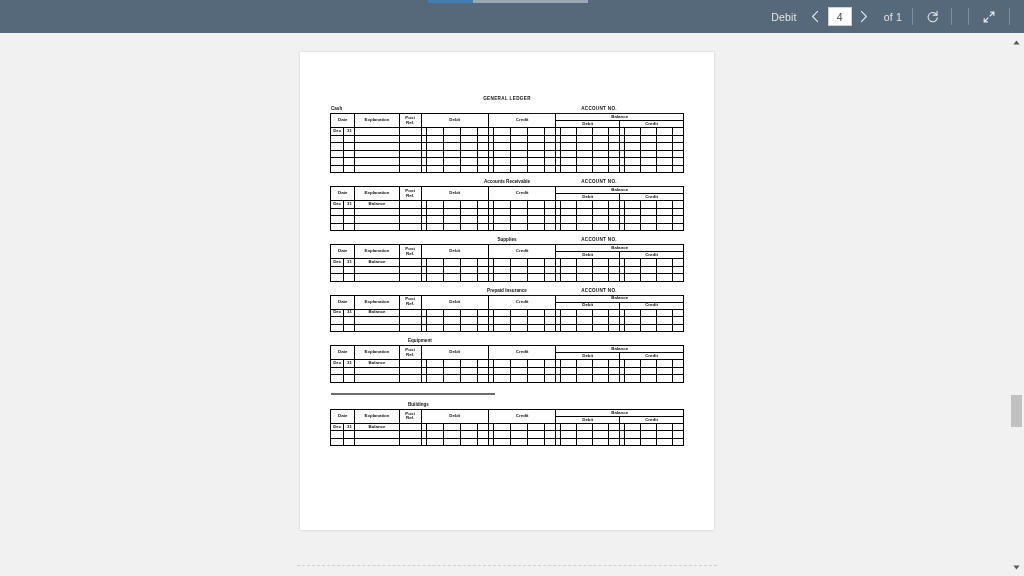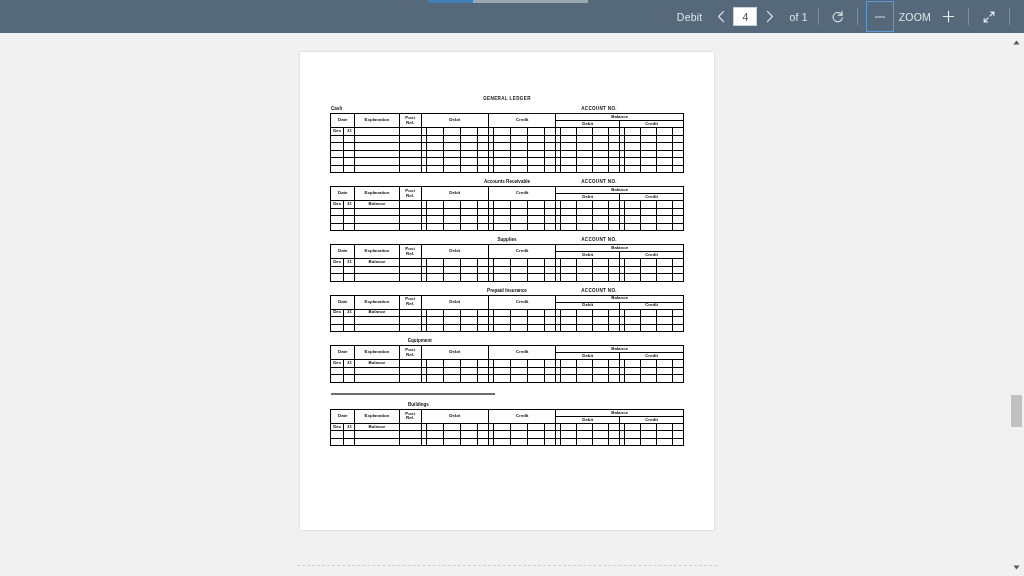--- a/index.html
+++ b/index.html
@@ -234,35 +234,20 @@
 
   <div class="tb-btn" style="width:22px;">
     <svg width="13" height="14" viewBox="0 0 14 15">
       <path d="M11.6 5.2 A5 5 0 1 0 12.2 8.4" fill="none" stroke="#e4eaee" stroke-width="1.15" stroke-linecap="round"></path>
       <path d="M11.9 1.3 L11.9 5.5 L7.8 5.5" fill="none" stroke="#e4eaee" stroke-width="1.15" stroke-linecap="round" stroke-linejoin="round"></path>
     </svg>
   </div>
 
   <div class="tb-sep"></div>
 
-  <div class="tb-group">
-    <div id="zoom-out-btn">
-      <svg width="12" height="12" viewBox="0 0 12 12">
-        <path d="M1.4 6 L10.6 6" stroke="#cfd8de" stroke-width="1.2" stroke-linecap="round"></path>
-      </svg>
-    </div>
-
-    <span class="tb-label" id="zoom-text">ZOOM</span>
-
-    <div class="tb-btn">
-      <svg width="13" height="13" viewBox="0 0 13 13">
-        <path d="M6.5 1.3 L6.5 11.7 M1.3 6.5 L11.7 6.5" stroke="#e4eaee" stroke-width="1.2" stroke-linecap="round"></path>
-      </svg>
-    </div>
-  </div>
 
   <div class="tb-sep"></div>
 
   <div class="tb-btn" style="width:24px;">
     <svg width="14" height="14" viewBox="0 0 14 14">
       <path d="M2 12 L6 8 M2.2 8.6 L2.2 11.9 L5.5 11.9" fill="none" stroke="#e4eaee" stroke-width="1.1" stroke-linecap="round" stroke-linejoin="round"></path>
       <path d="M12 2 L8 6 M11.9 5.4 L11.9 2.1 L8.6 2.1" fill="none" stroke="#e4eaee" stroke-width="1.1" stroke-linecap="round" stroke-linejoin="round"></path>
     </svg>
   </div>
 

